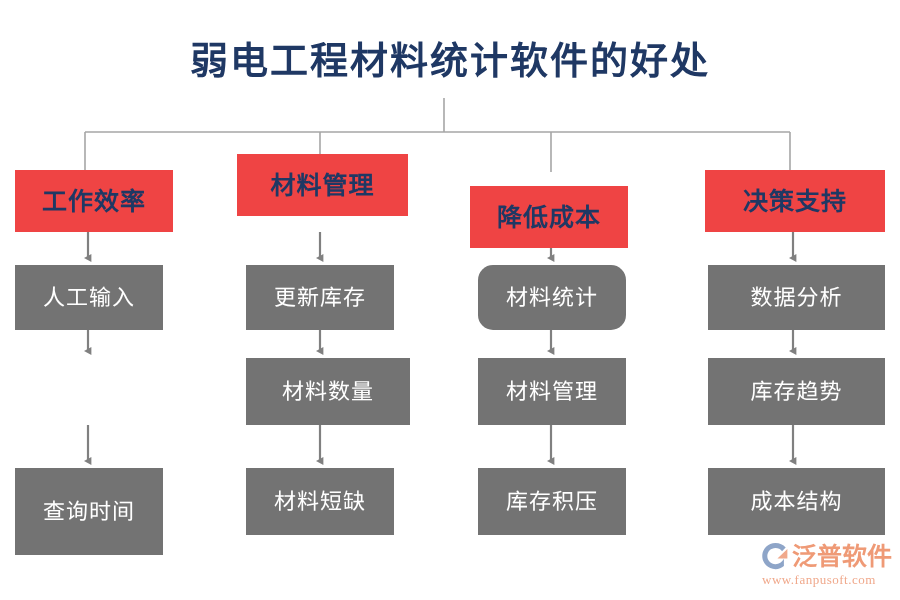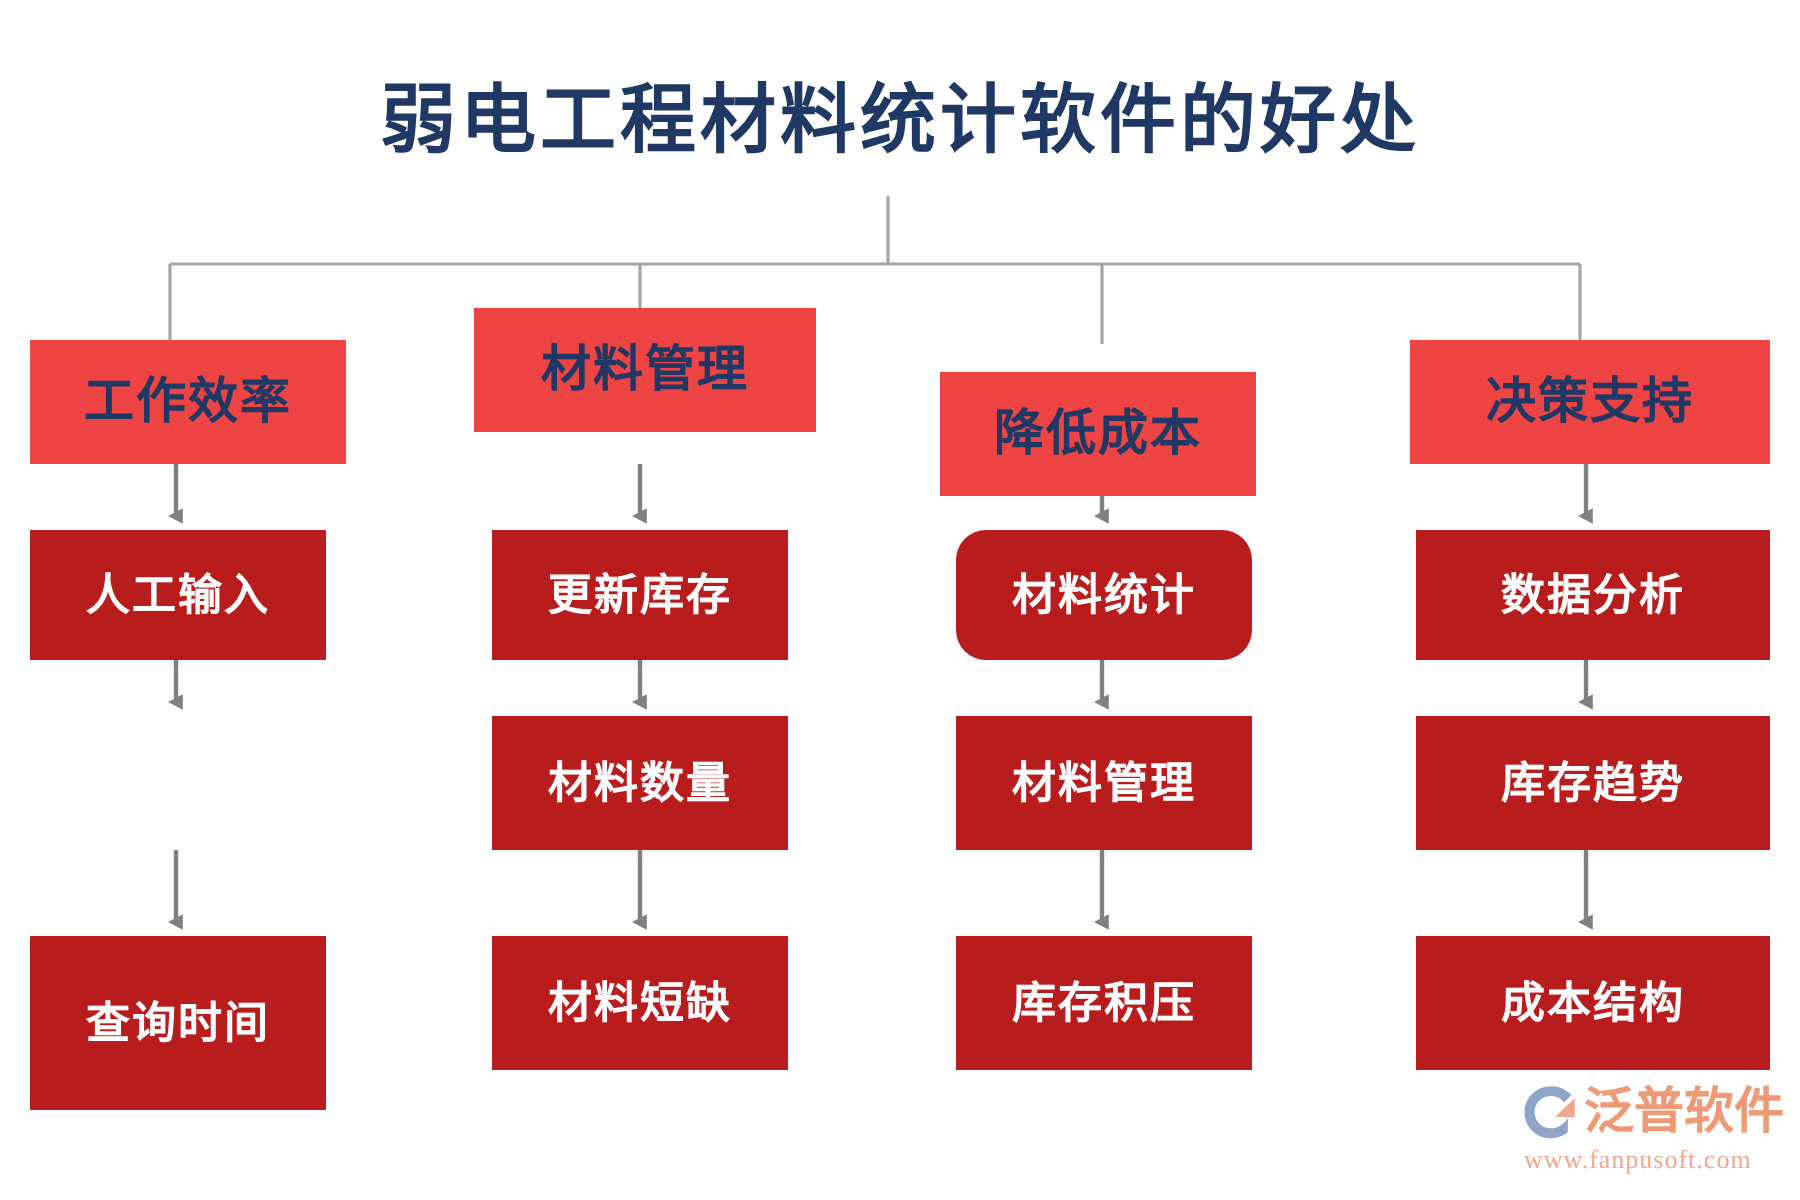--- a/index.html
+++ b/index.html
@@ -59,24 +59,24 @@
     line-height: 1;
   }
   .node.header {
     background: #ef4444;
     color: #1f3864;
     font-size: 25px;
     font-weight: 700;
     letter-spacing: 1px;
   }
   .node.step {
-    background: #b91c1c;
+    background: #737373;
     color: #ffffff;
     font-size: 22px;
-    font-weight: 700;
+    font-weight: 400;
     letter-spacing: 1px;
   }
 
   
   #logo {
     position: absolute;
     left: 756px;
     top: 540px;
     width: 144px;
     height: 52px;
@@ -152,21 +152,21 @@
     <path d="M793,330 L793,351" stroke="#808080" stroke-width="2.2" fill="none" marker-end="url(#arrowhead)"></path>
     <path d="M793,425 L793,461" stroke="#808080" stroke-width="2.2" fill="none" marker-end="url(#arrowhead)"></path>
   </svg>
 
   <div class="node header" style="left:15px; top:170px; width:158px; height:62px;">工作效率</div>
   <div class="node step" style="left:15px; top:265px; width:148px; height:65px;">人工输入</div>
   <div class="node step" style="left:15px; top:468px; width:148px; height:87px;">查询时间</div>
 
   <div class="node header" style="left:237px; top:154px; width:171px; height:62px;">材料管理</div>
   <div class="node step" style="left:246px; top:265px; width:148px; height:65px;">更新库存</div>
-  <div class="node step" style="left:246px; top:358px; width:148px; height:67px;">材料数量</div>
+  <div class="node step" style="left:246px; top:358px; width:164px; height:67px;">材料数量</div>
   <div class="node step" style="left:246px; top:468px; width:148px; height:67px;">材料短缺</div>
 
   <div class="node header" style="left:470px; top:186px; width:158px; height:62px;">降低成本</div>
   <div class="node step" style="left:478px; top:265px; width:148px; height:65px;border-radius:15px;">材料统计</div>
   <div class="node step" style="left:478px; top:358px; width:148px; height:67px;">材料管理</div>
   <div class="node step" style="left:478px; top:468px; width:148px; height:67px;">库存积压</div>
 
   <div class="node header" style="left:705px; top:170px; width:180px; height:62px;">决策支持</div>
   <div class="node step" style="left:708px; top:265px; width:177px; height:65px;">数据分析</div>
   <div class="node step" style="left:708px; top:358px; width:177px; height:67px;">库存趋势</div>

